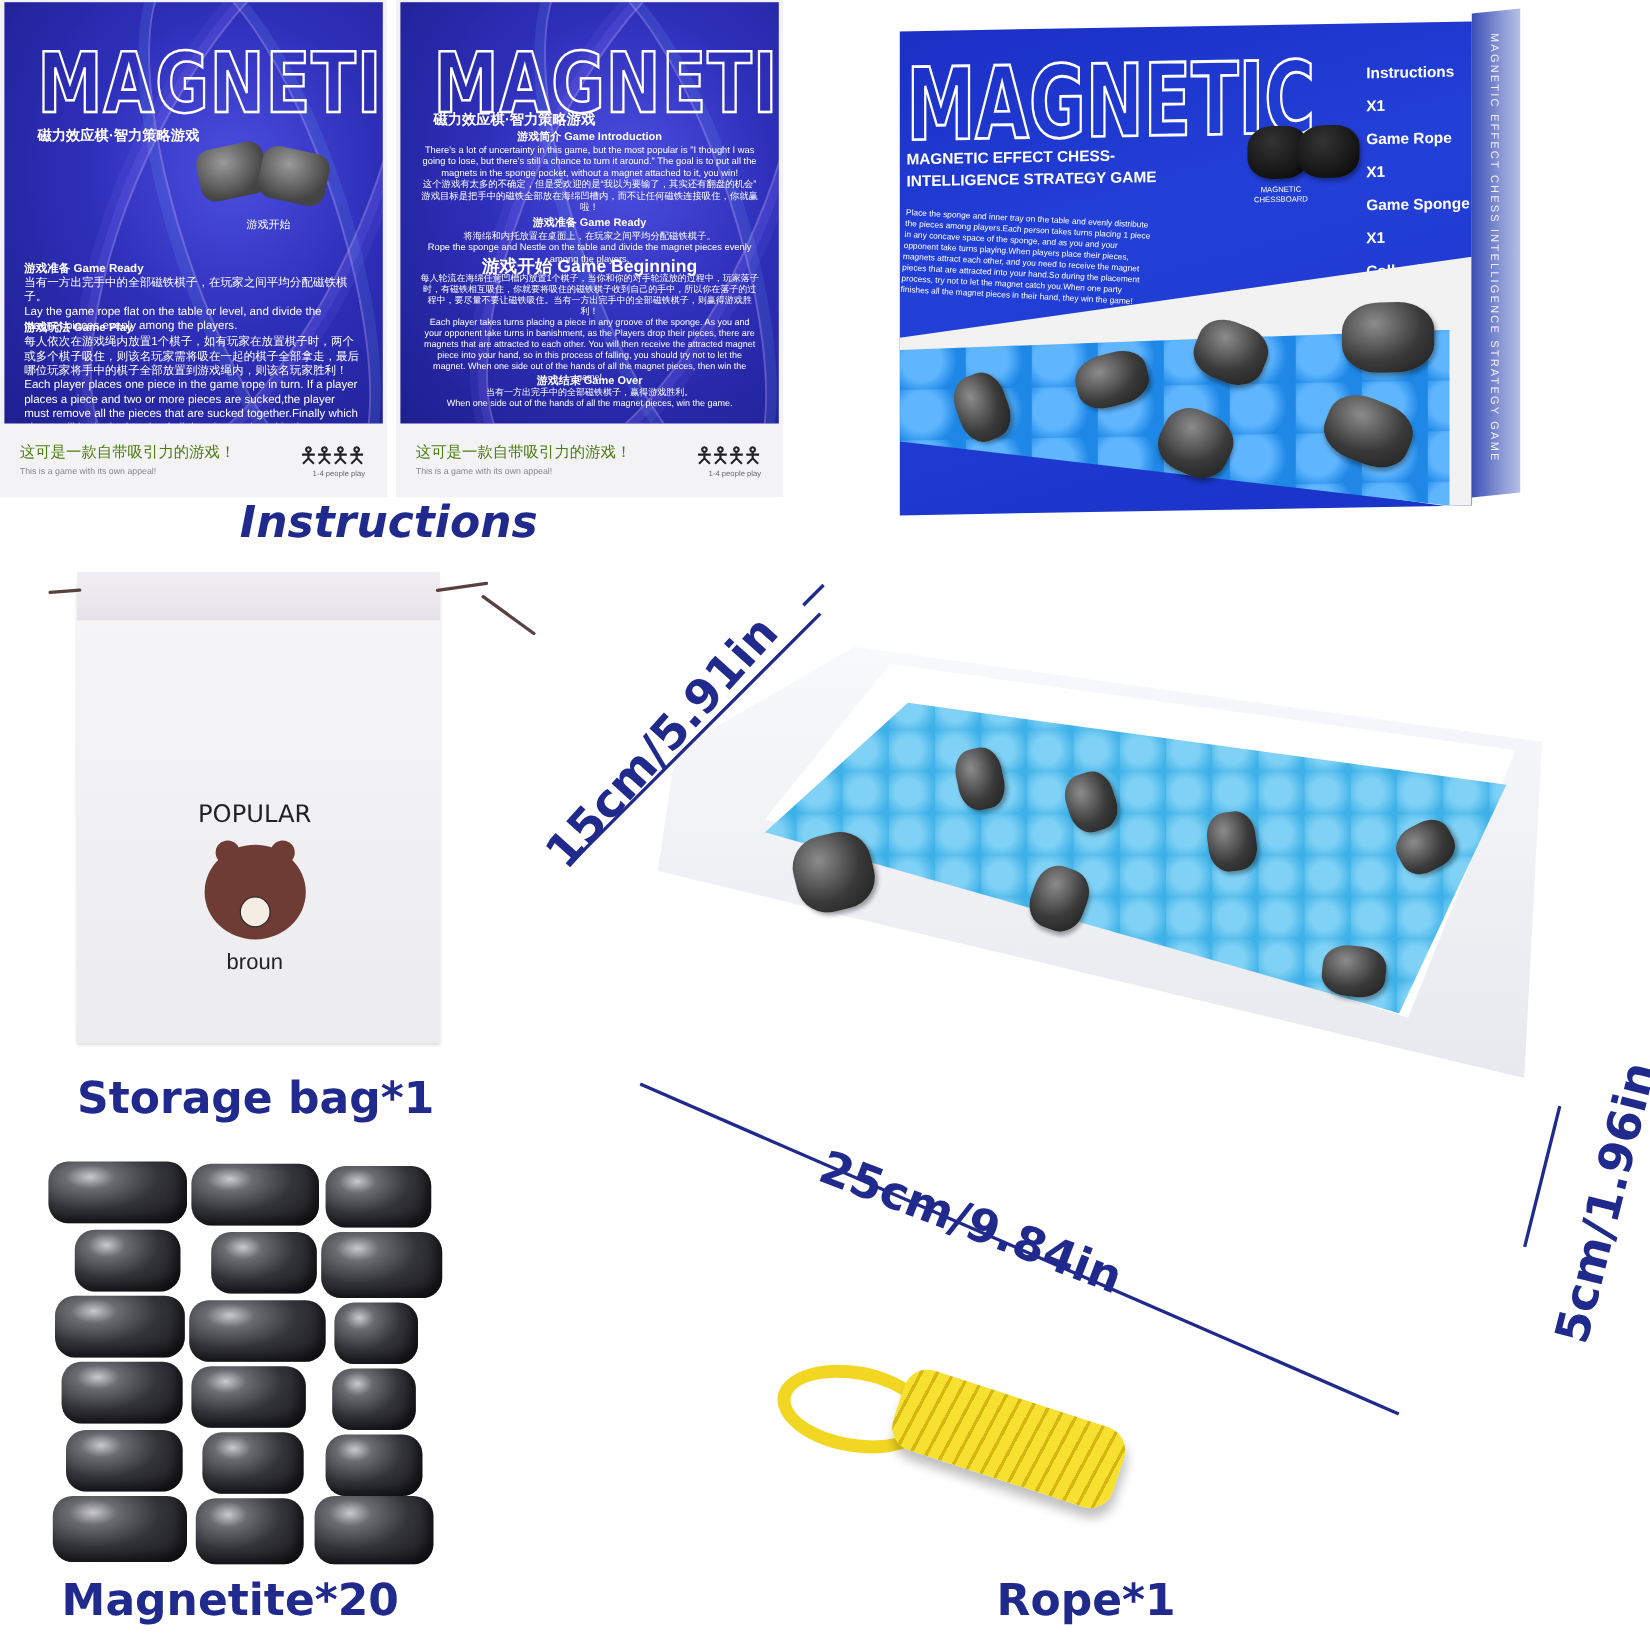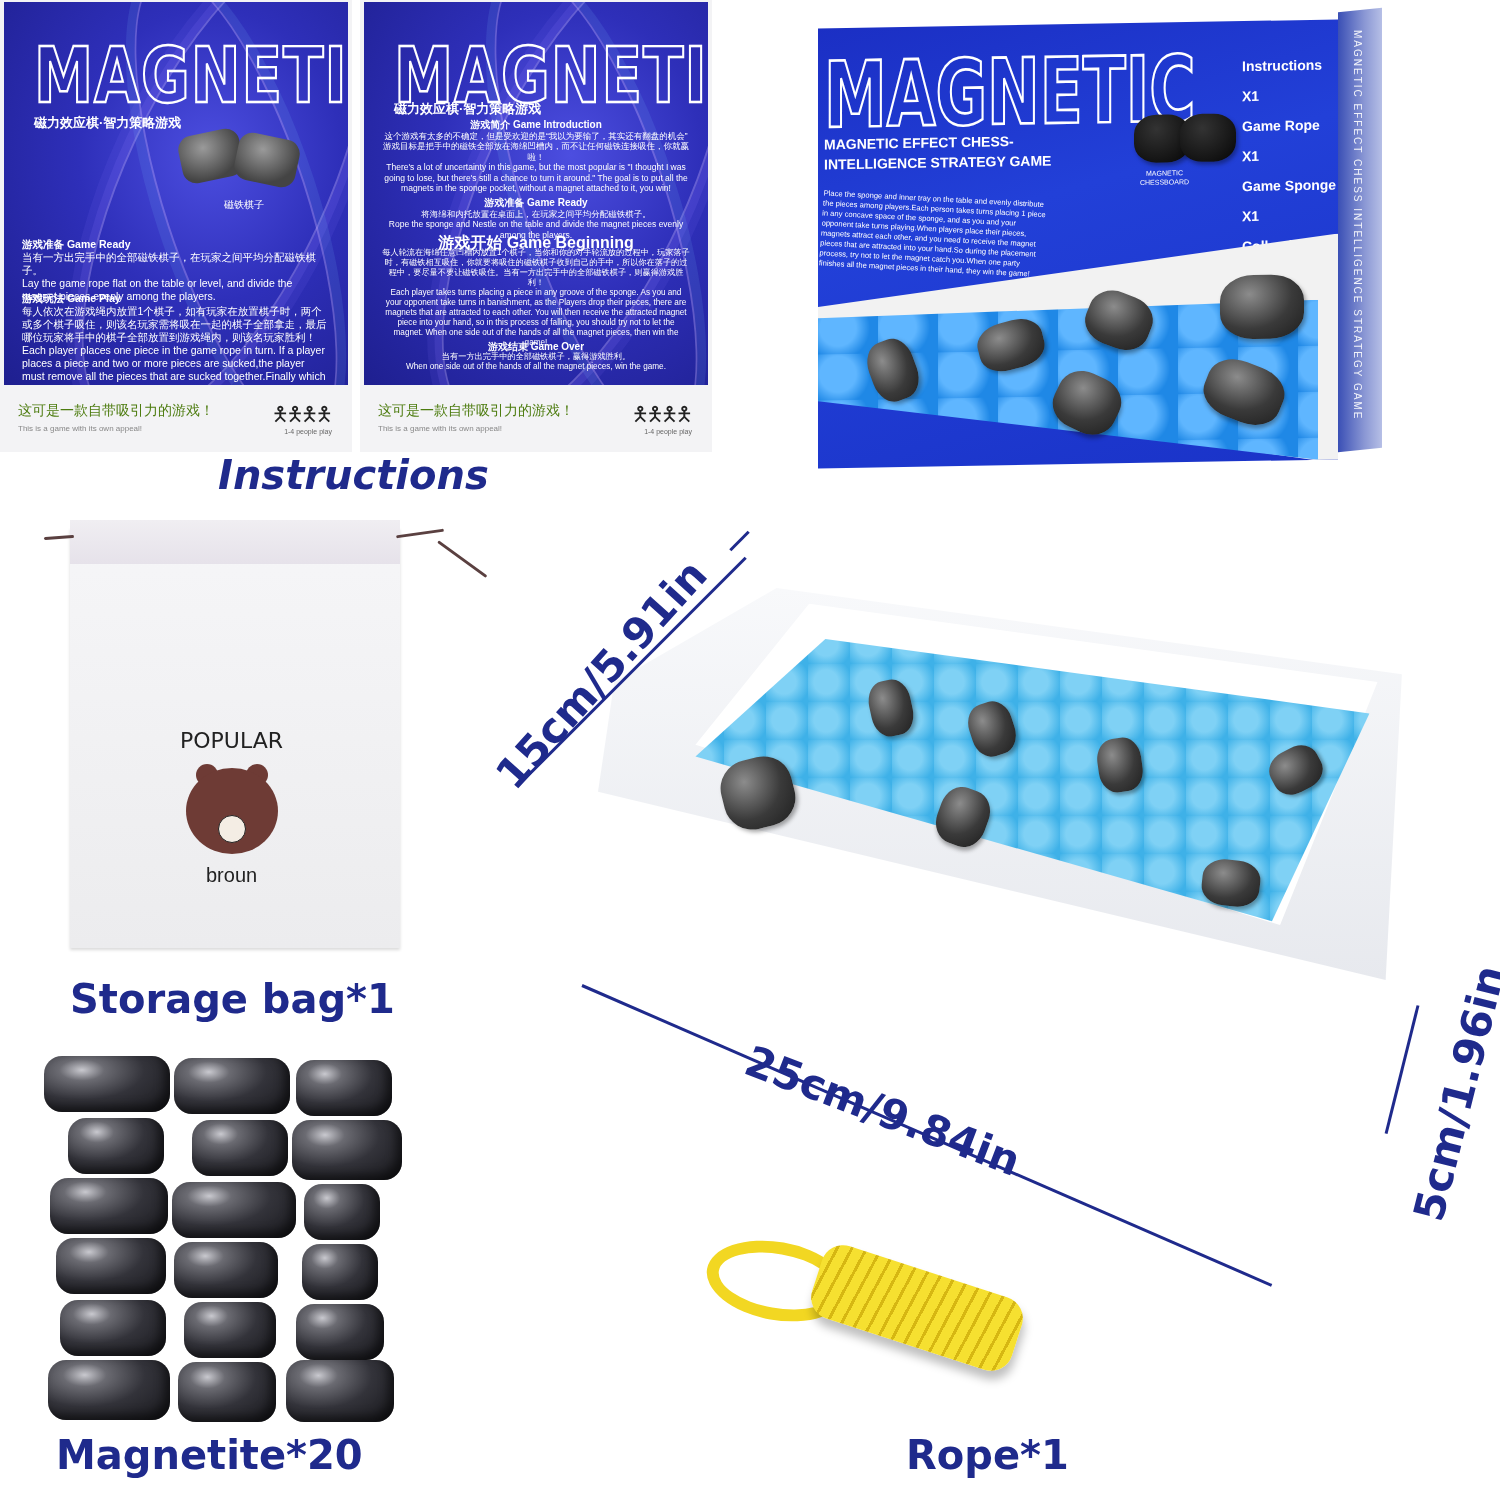--- a/index.html
+++ b/index.html
@@ -79,21 +79,21 @@
 </style>
 </head>
 <body>
 
 <div class="sheet" style="left:0;">
   <div class="blue">
     <div class="logo-outline">MAGNETIC</div>
     <div class="subline">磁力效应棋·智力策略游戏</div>
     <div class="stone-pair" style="left:176px;top:130px;transform:rotate(-12deg);"></div>
     <div class="stone-pair" style="left:232px;top:134px;transform:rotate(12deg);"></div>
-    <div class="ins-text" style="top:196px;left:220px;font-size:10px;">磁铁棋子</div>
+    <div class="ins-text" style="top:196px;left:220px;font-size:10px;">游戏开始</div>
     <div class="ins-text" style="top:236px;">
       <div class="h">游戏准备 Game Ready</div>
       <div>当有一方出完手中的全部磁铁棋子，在玩家之间平均分配磁铁棋子。</div>
       <div>Lay the game rope flat on the table or level, and divide the magnet pieces evenly among the players.</div>
     </div>
     <div class="ins-text" style="top:290px;">
       <div class="h">游戏玩法 Game Play</div>
       <div>每人依次在游戏绳内放置1个棋子，如有玩家在放置棋子时，两个或多个棋子吸住，则该名玩家需将吸在一起的棋子全部拿走，最后哪位玩家将手中的棋子全部放置到游戏绳内，则该名玩家胜利！</div>
       <div>Each player places one piece in the game rope in turn. If a player places a piece and two or more pieces are sucked,the player must remove all the pieces that are sucked together.Finally which player will be in the hands of all the pieces placed in thegame rope,the player wins!</div>
     </div>
@@ -103,22 +103,22 @@
   <div class="people">🯅🯅🯅🯅</div>
   <div class="people-lbl">1-4 people play</div>
 </div>
 
 <div class="sheet" style="left:360px;">
   <div class="blue">
     <div class="logo-outline">MAGNETIC</div>
     <div class="subline" style="top:98px;">磁力效应棋·智力策略游戏</div>
     <div class="ins-text center" style="top:118px;font-size:8.5px;line-height:10.5px;">
       <div class="h" style="font-size:10px;">游戏简介 Game Introduction</div>
+      <div>There's a lot of uncertainty in this game, but the most popular is "I thought I was going to lose, but there's still a chance to turn it around." The goal is to put all the magnets in the sponge pocket, without a magnet attached to it, you win!</div>
       <div>这个游戏有太多的不确定，但是受欢迎的是“我以为要输了，其实还有翻盘的机会” 游戏目标是把手中的磁铁全部放在海绵凹槽内，而不让任何磁铁连接吸住，你就赢啦！</div>
-      <div>There's a lot of uncertainty in this game, but the most popular is "I thought I was going to lose, but there's still a chance to turn it around." The goal is to put all the magnets in the sponge pocket, without a magnet attached to it, you win!</div>
     </div>
     <div class="ins-text center" style="top:196px;font-size:8.5px;line-height:10.5px;">
       <div class="h" style="font-size:10px;">游戏准备 Game Ready</div>
       <div>将海绵和内托放置在桌面上，在玩家之间平均分配磁铁棋子。</div>
       <div>Rope the sponge and Nestle on the table and divide the magnet pieces evenly among the players.</div>
     </div>
     <div class="ins-text center" style="top:236px;font-size:8.2px;line-height:10px;">
       <div class="h" style="font-size:16px;text-align:center;">游戏开始 Game Beginning</div>
       <div>每人轮流在海绵任意凹槽内放置1个棋子，当你和你的对手轮流放的过程中，玩家落子时，有磁铁相互吸住，你就要将吸住的磁铁棋子收到自己的手中，所以你在落子的过程中，要尽量不要让磁铁吸住。当有一方出完手中的全部磁铁棋子，则赢得游戏胜利！</div>
       <div>Each player takes turns placing a piece in any groove of the sponge. As you and your opponent take turns in banishment, as the Players drop their pieces, there are magnets that are attracted to each other. You will then receive the attracted magnet piece into your hand, so in this process of falling, you should try not to let the magnet. When one side out of the hands of all the magnet pieces, then win the game!</div>

